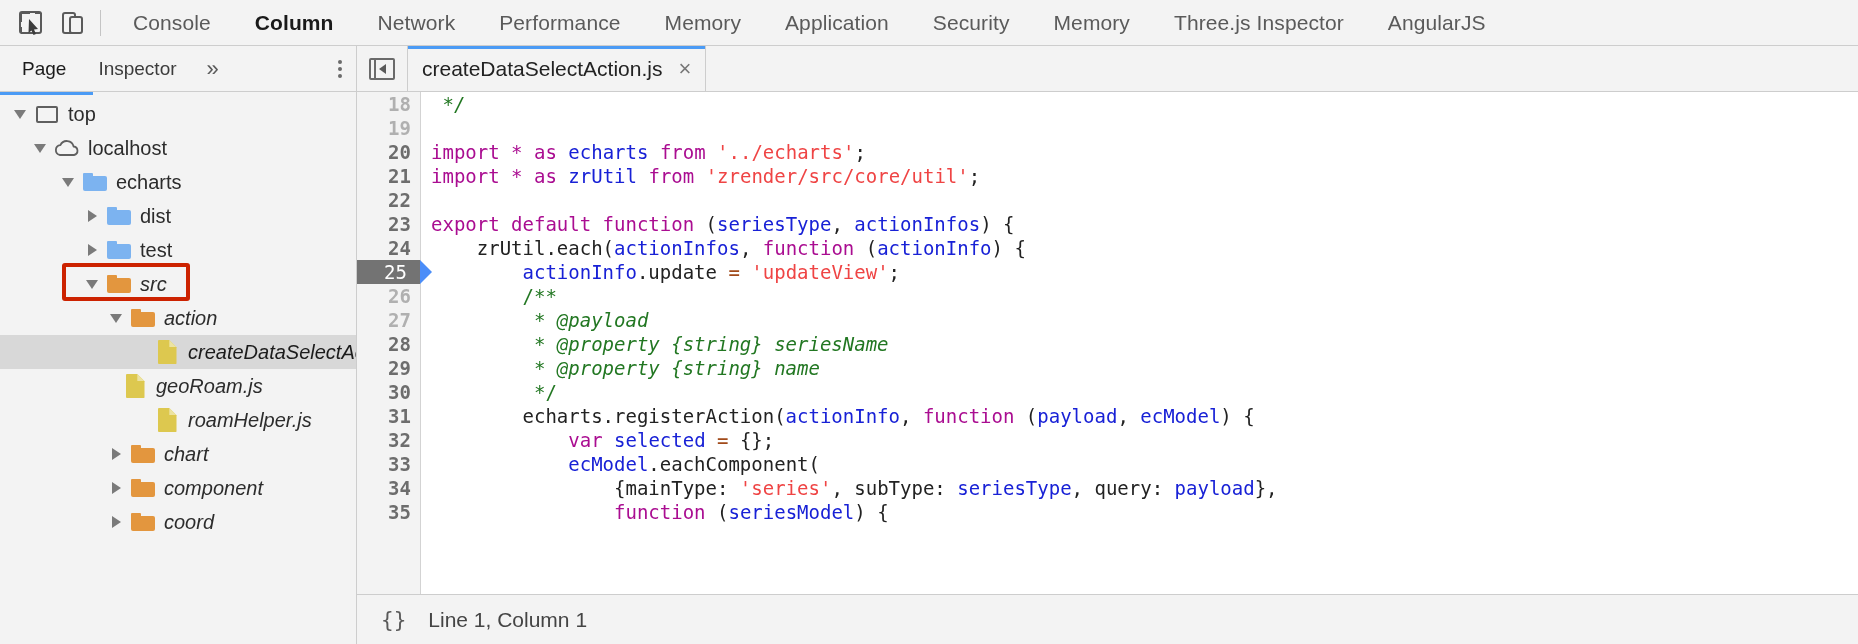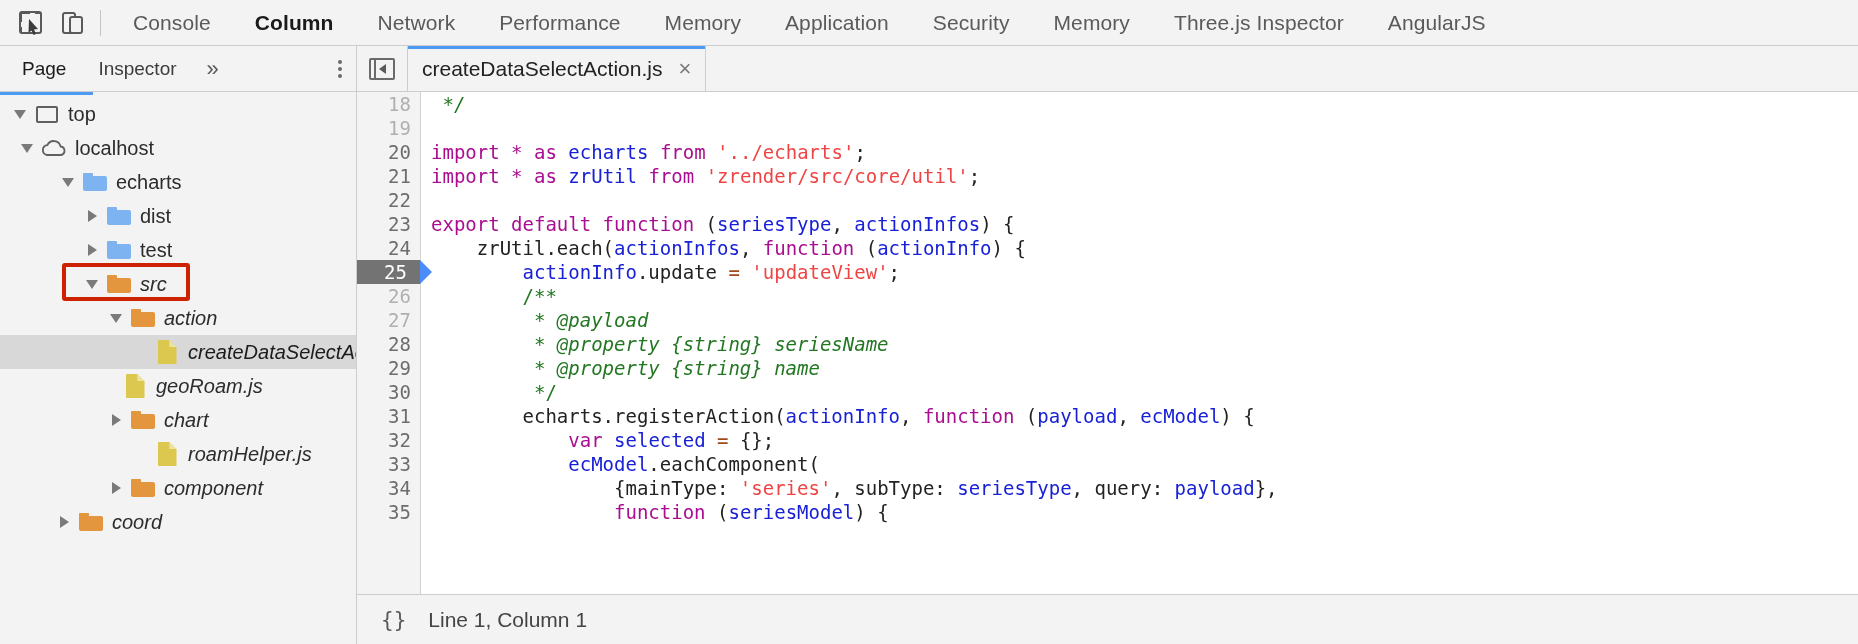--- a/index.html
+++ b/index.html
@@ -211,20 +211,21 @@
   }
   .gline {
     height: 24px; line-height: 24px;
     text-align: right;
     padding-right: 9px;
     font-family: "DejaVu Sans Mono", monospace;
     font-size: 19px;
     color: #b0b0b0;
     box-sizing: border-box;
     position: relative;
+    font-weight: bold;
   }
   .gline.exec { color: #6d6d6d; }
   .gline.bp {
     background: #737373;
     color: #ffffff;
     font-weight: 400;
     padding-right: 13px;
   }
   .gline.bp::after {
     content: ""; position: absolute; right: -12px; top: 0;
@@ -346,21 +347,21 @@
         <div class="tree-row" style="padding-left:8px">
           <span class="tw">
               <span class="tri-d"></span>
             </span>
           <span class="ticon">
               <span class="ic-frame"></span>
             </span>
           <span class="tlabel">top</span>
         </div>
 
-        <div class="tree-row" style="padding-left:15px">
+        <div class="tree-row" style="padding-left:28px">
           <span class="tw">
               <span class="tri-d"></span>
             </span>
           <span class="ticon">
             <svg width="28" height="18" viewBox="0 0 28 18">
                 <path d="M7 16 a5 5 0 0 1 0.4 -9.9 a7 7 0 0 1 13.2 1.4 a4.3 4.3 0 0 1 0.4 8.5 Z" fill="none" stroke="#5f5f5f" stroke-width="1.8" stroke-linejoin="round"></path>
               </svg>
           </span>
           <span class="tlabel">localhost</span>
         </div>
@@ -445,33 +446,20 @@
           <span class="tw none"></span>
           <span class="ticon">
               <span class="ic-file">
                 <span class="sheet"></span>
                 <span class="fold"></span>
               </span>
             </span>
           <span class="tlabel italic">geoRoam.js</span>
         </div>
 
-        <div class="tree-row" style="padding-left:104px">
-          <span class="tw">
-              <span class="tri-r"></span>
-            </span>
-          <span class="ticon">
-              <span class="ic-folder folder-orange">
-                <span class="tab"></span>
-                <span class="body"></span>
-              </span>
-            </span>
-          <span class="tlabel italic">chart</span>
-        </div>
-
         <div class="tree-row" style="padding-left:128px">
           <span class="tw none"></span>
           <span class="ticon">
               <span class="ic-file">
                 <span class="sheet"></span>
                 <span class="fold"></span>
               </span>
             </span>
           <span class="tlabel italic">roamHelper.js</span>
         </div>
@@ -479,24 +467,37 @@
         <div class="tree-row" style="padding-left:104px">
           <span class="tw">
               <span class="tri-r"></span>
             </span>
           <span class="ticon">
               <span class="ic-folder folder-orange">
                 <span class="tab"></span>
                 <span class="body"></span>
               </span>
             </span>
+          <span class="tlabel italic">chart</span>
+        </div>
+
+        <div class="tree-row" style="padding-left:104px">
+          <span class="tw">
+              <span class="tri-r"></span>
+            </span>
+          <span class="ticon">
+              <span class="ic-folder folder-orange">
+                <span class="tab"></span>
+                <span class="body"></span>
+              </span>
+            </span>
           <span class="tlabel italic">component</span>
         </div>
 
-        <div class="tree-row" style="padding-left:52px">
+        <div class="tree-row" style="padding-left:104px">
           <span class="tw">
               <span class="tri-r"></span>
             </span>
           <span class="ticon">
               <span class="ic-folder folder-orange">
                 <span class="tab"></span>
                 <span class="body"></span>
               </span>
             </span>
           <span class="tlabel italic">coord</span>

